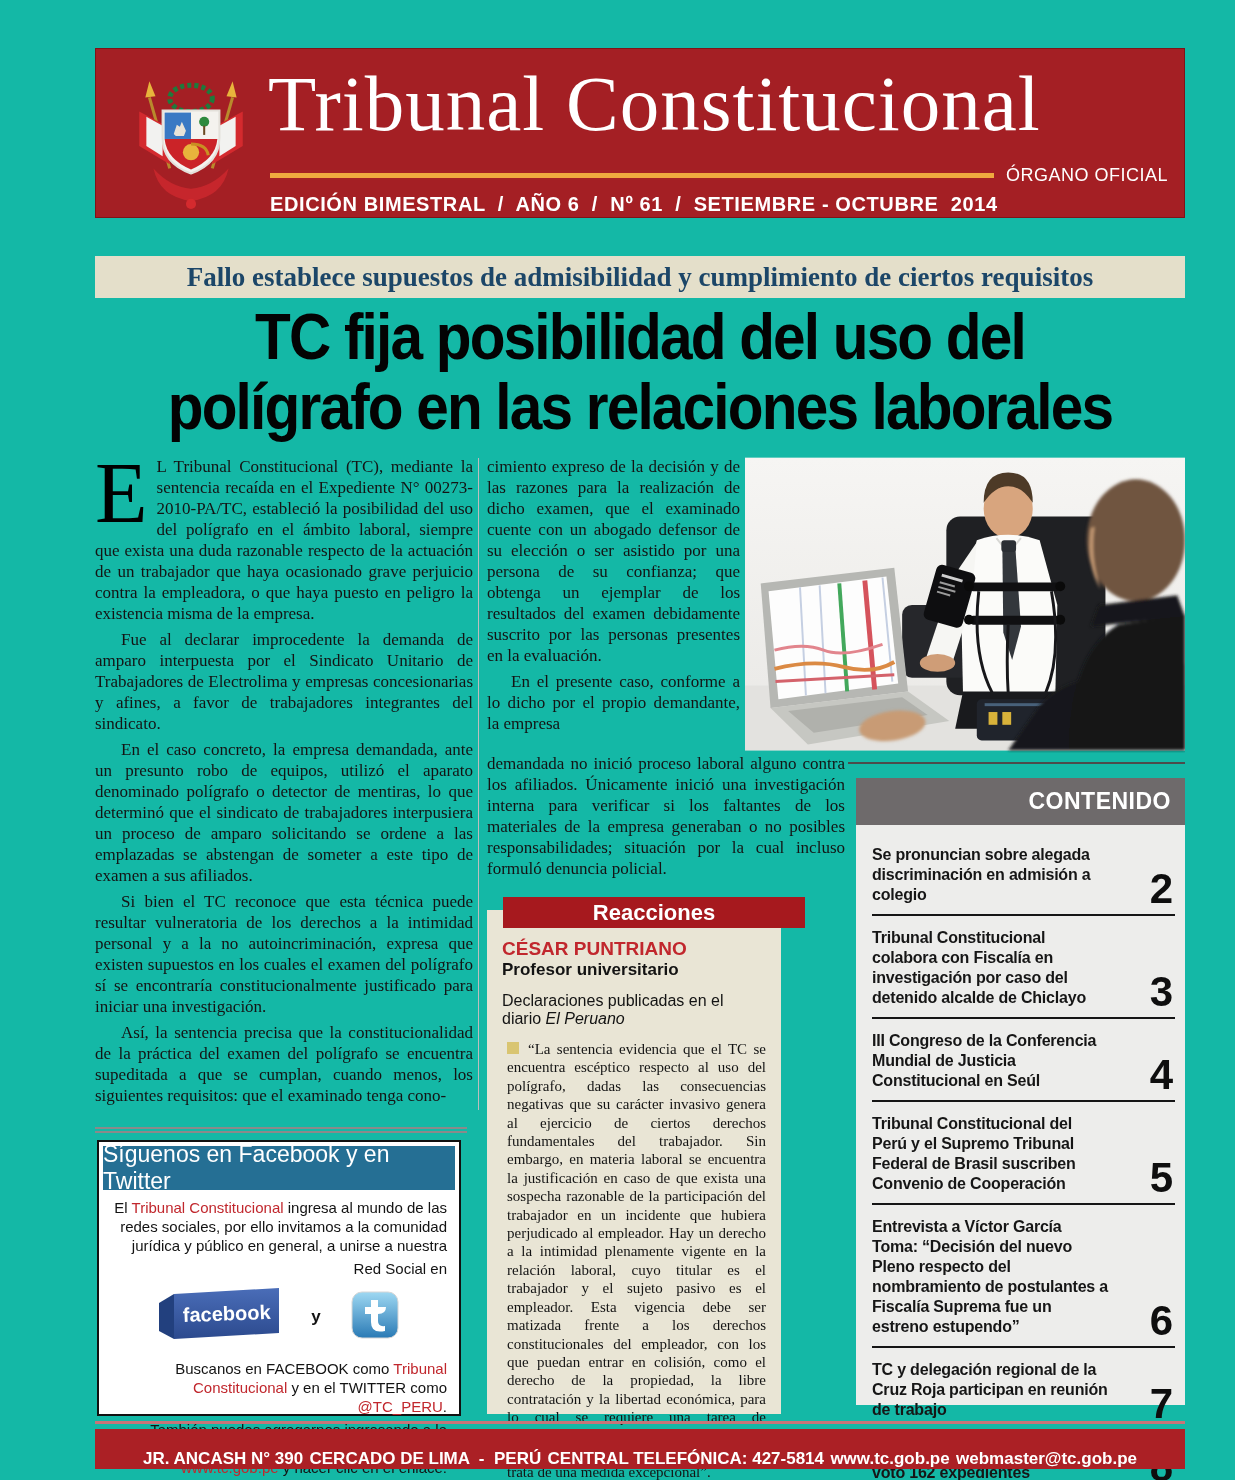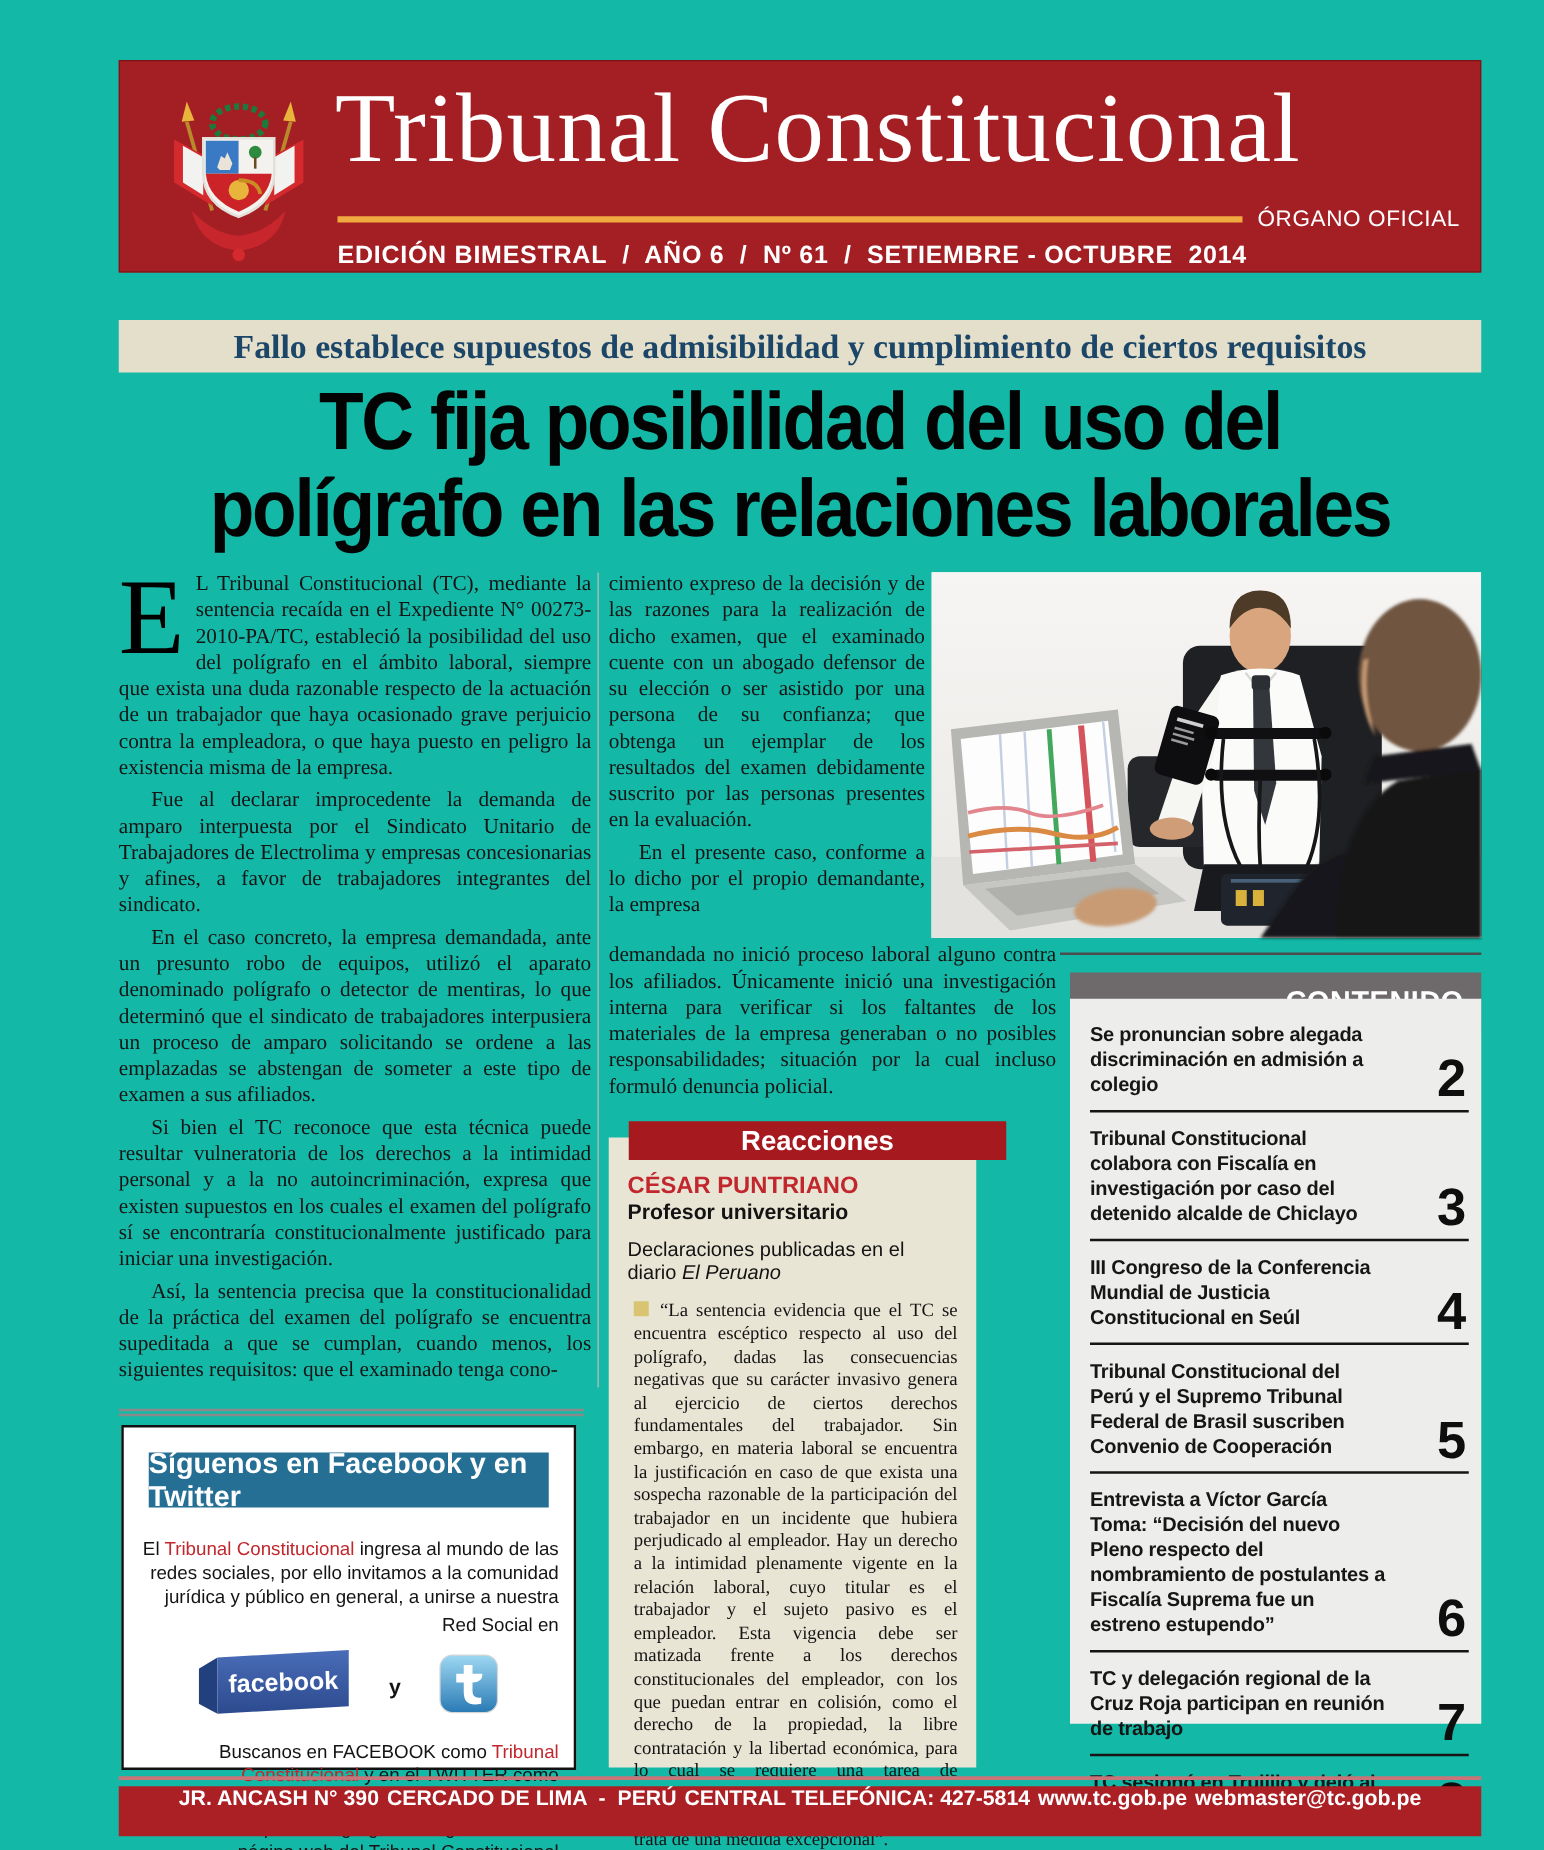--- a/index.html
+++ b/index.html
@@ -43,21 +43,21 @@
 
   
   .photo{position:absolute;left:745px;top:455px;width:440px;height:298px;}
 
   
   .side-topline{position:absolute;left:848px;top:762px;width:337px;height:2px;background:#4c4c4c;}
   .contents-bar{position:absolute;left:856px;top:778px;width:329px;height:47px;background:#6e6a6b;
                 color:#fff;font-weight:bold;font-size:23px;letter-spacing:.5px;
                 display:flex;align-items:center;justify-content:flex-end;
                 padding-right:14px;box-sizing:border-box;}
-  .contents-panel{position:absolute;left:856px;top:799px;width:329px;height:580px;background:#ededeb;
+  .contents-panel{position:absolute;left:856px;top:825px;width:329px;height:580px;background:#ededeb;
                   padding:8px 10px 0 16px;box-sizing:border-box;}
   .contents-item{border-bottom:2px solid #151515;display:flex;justify-content:space-between;
                  align-items:flex-end;padding:12px 2px 9px 0;}
   .ci-text{width:238px;font-weight:bold;font-size:16px;line-height:20px;color:#161616;letter-spacing:-.2px;}
   .ci-num{font-weight:bold;font-size:42px;line-height:32px;color:#0e0e0e;}
 
   
   .reactions-box{position:absolute;left:487px;top:910px;width:294px;height:504px;background:#e9e5d5;}
   .reactions-bar{position:absolute;left:16px;top:-13px;width:302px;height:31px;background:#a6191e;
                  color:#fff;font-weight:bold;font-size:22px;display:flex;align-items:center;justify-content:center;}
@@ -67,31 +67,31 @@
   .rx-src{font-size:16px;color:#131313;margin:0 0 12px;}
   .rx-quote{font-family:"Liberation Serif",serif;font-size:15px;line-height:18.4px;
             text-align:justify;color:#141414;margin-left:5px;}
   .bullet{display:inline-block;width:12px;height:12px;background:#d9c571;margin-right:9px;}
 
   
   .fb-toplines{position:absolute;left:95px;top:1127px;width:372px;height:6px;
                border-top:2px solid #8a8a8a;border-bottom:2px solid #8a8a8a;box-sizing:border-box;}
   .fb-box{position:absolute;left:97px;top:1140px;width:364px;height:276px;background:#fff;
           border:2px solid #111;box-sizing:border-box;}
-  .fb-header{margin:20px;height:44px;background:#256f94;color:#fff;font-weight:bold;font-size:23px;
+  .fb-header{margin:4px;height:44px;background:#256f94;color:#fff;font-weight:normal;font-size:23px;
              display:flex;align-items:center;justify-content:center;}
   .fb-p{padding:4px 12px 0;text-align:right;font-weight:normal;font-size:15px;line-height:19px;color:#131313;margin:0;}
   .red{color:#c1272d;}
   .fb-logos{display:flex;align-items:center;justify-content:center;gap:30px;margin:9px 0 8px;}
   .fb-and{font-weight:bold;font-size:17px;color:#131313;}
 
   
   .footer-line{position:absolute;left:95px;top:1421px;width:1090px;height:3px;background:#c87478;}
   .footer{position:absolute;left:95px;top:1429px;width:1090px;height:40px;background:#ab2025;color:#fff;
-          display:flex;align-items:flex-start;justify-content:space-between;padding:0 48px;
+          display:flex;align-items:flex-end;justify-content:space-between;padding:0 48px;
           box-sizing:border-box;font-weight:bold;font-size:17px;}
   .footer span{white-space:pre;}
   .italic{font-style:italic;}
 </style>
 </head>
 <body>
 
 <div class="page">
 
   <div class="masthead">

